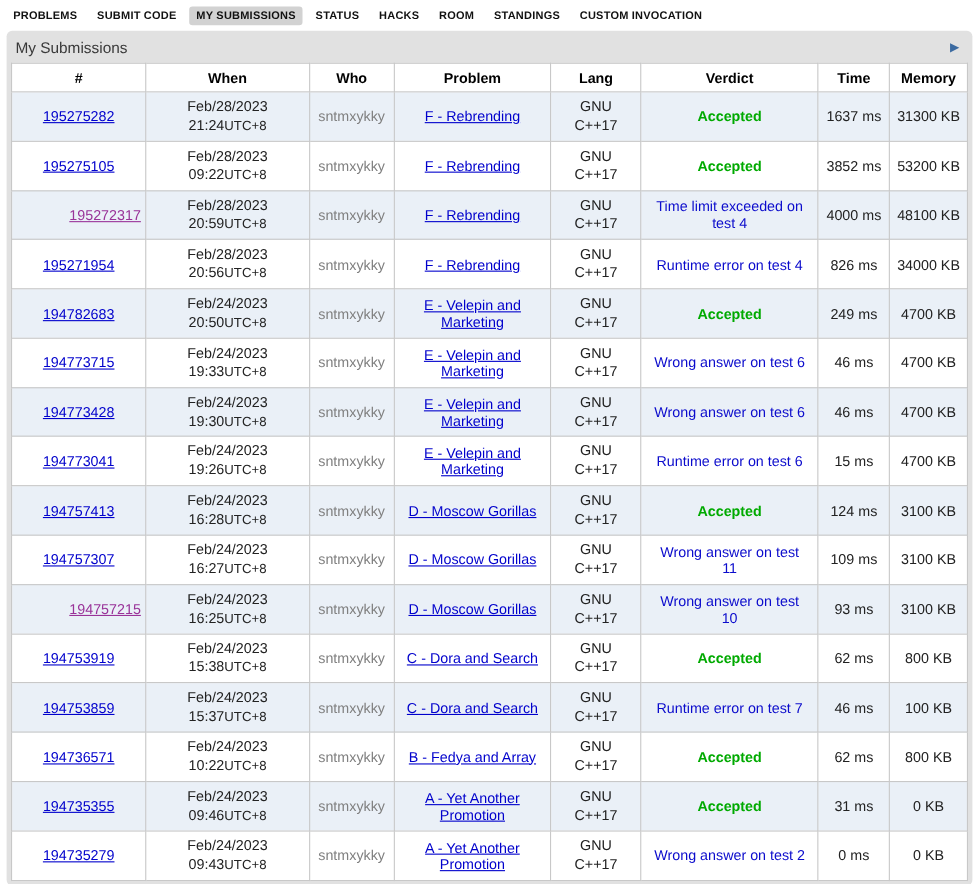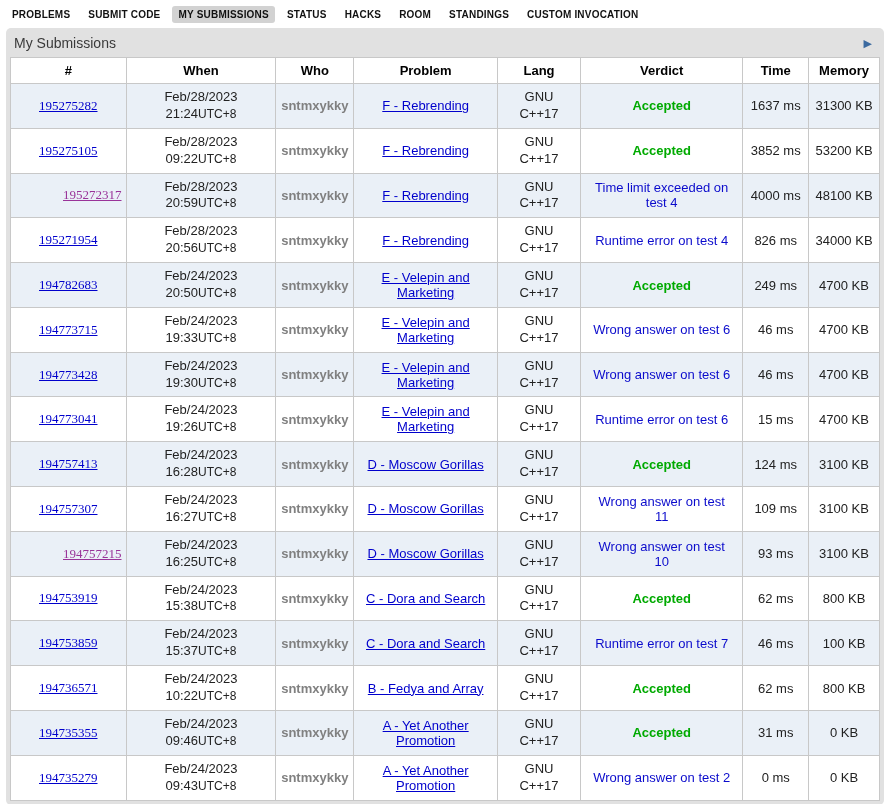--- a/index.html
+++ b/index.html
@@ -33,24 +33,24 @@
     color:var(--arrow); font-size:11px; cursor:pointer; padding:0 2px; line-height:1;
   }
   table{
     width:100%; border-collapse:collapse; background:#fff;
     border:1px solid var(--border-outer);
   }
   th,td{border:1px solid var(--border-inner); text-align:center; vertical-align:middle;}
   th{font-size:13px; font-weight:bold; padding:5px 4px; color:#000; background:#fff;}
   td{font-size:13px; padding:5px 4px;}
   tr.alt td{background:var(--row-alt);}
-  a.sub-id-link{color:var(--link); text-decoration:underline; cursor:pointer;font-family:Liberation Serif, serif;}
+  a.sub-id-link{color:var(--link); text-decoration:underline; cursor:pointer;}
   a.sub-id-link.visited{color:var(--visited);margin-left:48px;}
   a.problem-link{color:var(--link); text-decoration:underline; cursor:pointer;}
-  a.user-link{color:var(--username); font-weight:bold; text-decoration:none; cursor:pointer;}
+  a.user-link{color:var(--username); font-weight:normal; text-decoration:none; cursor:pointer;}
   .when-date,.when-time{line-height:1.3;}
   .tz{font-size:12px;}
   .lang-inner{max-width:52px; margin:0 auto; line-height:1.3;}
   .verdict-accepted{color:var(--accepted); font-weight:bold;}
   .verdict-rejected{color:var(--verdict-rejected);}
   td.c-verdict{padding:4px 10px;}
 </style>
 </head>
 <body>
 

